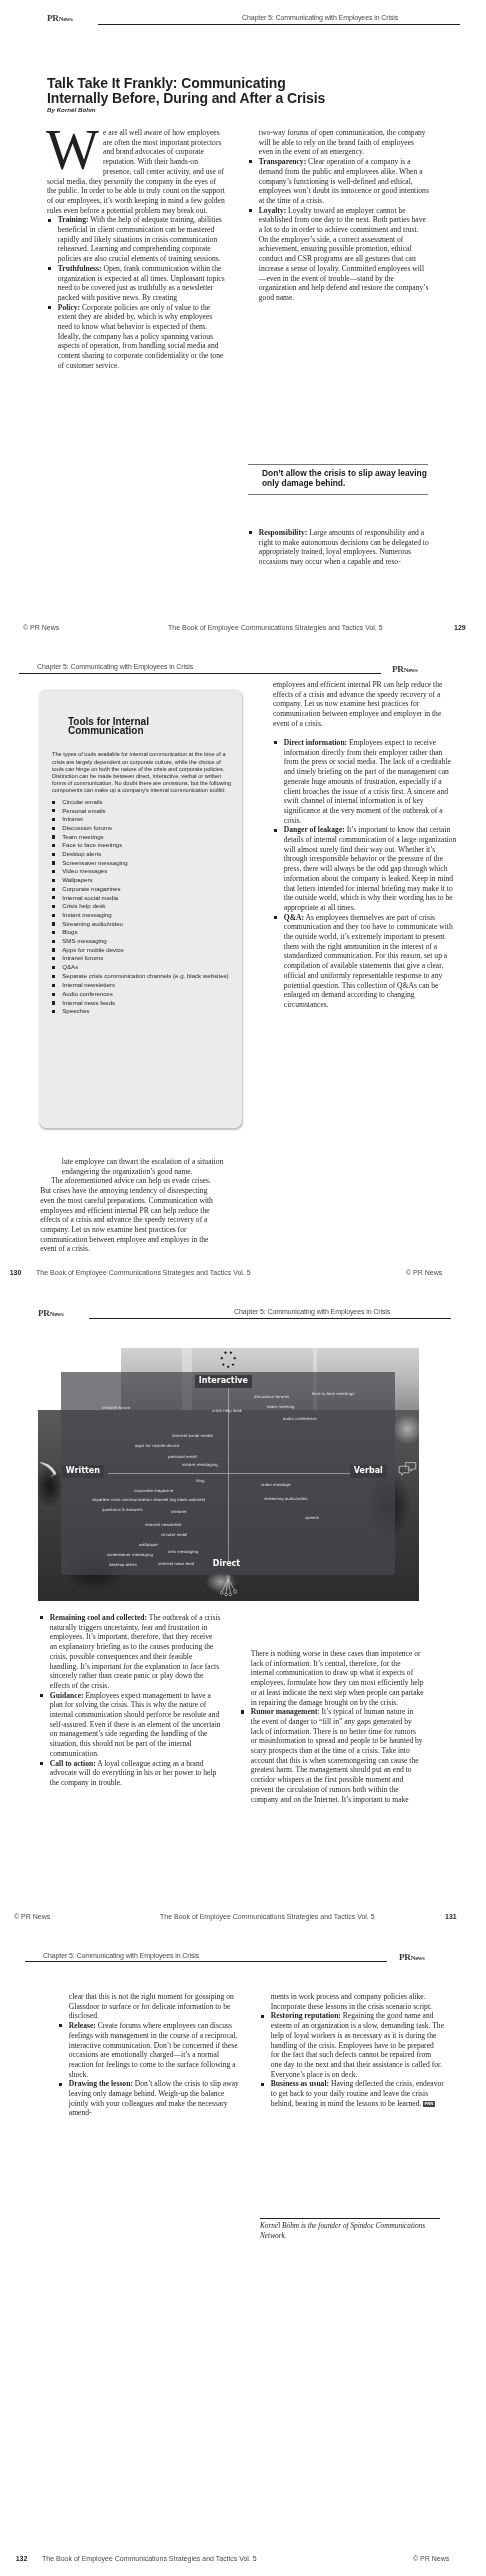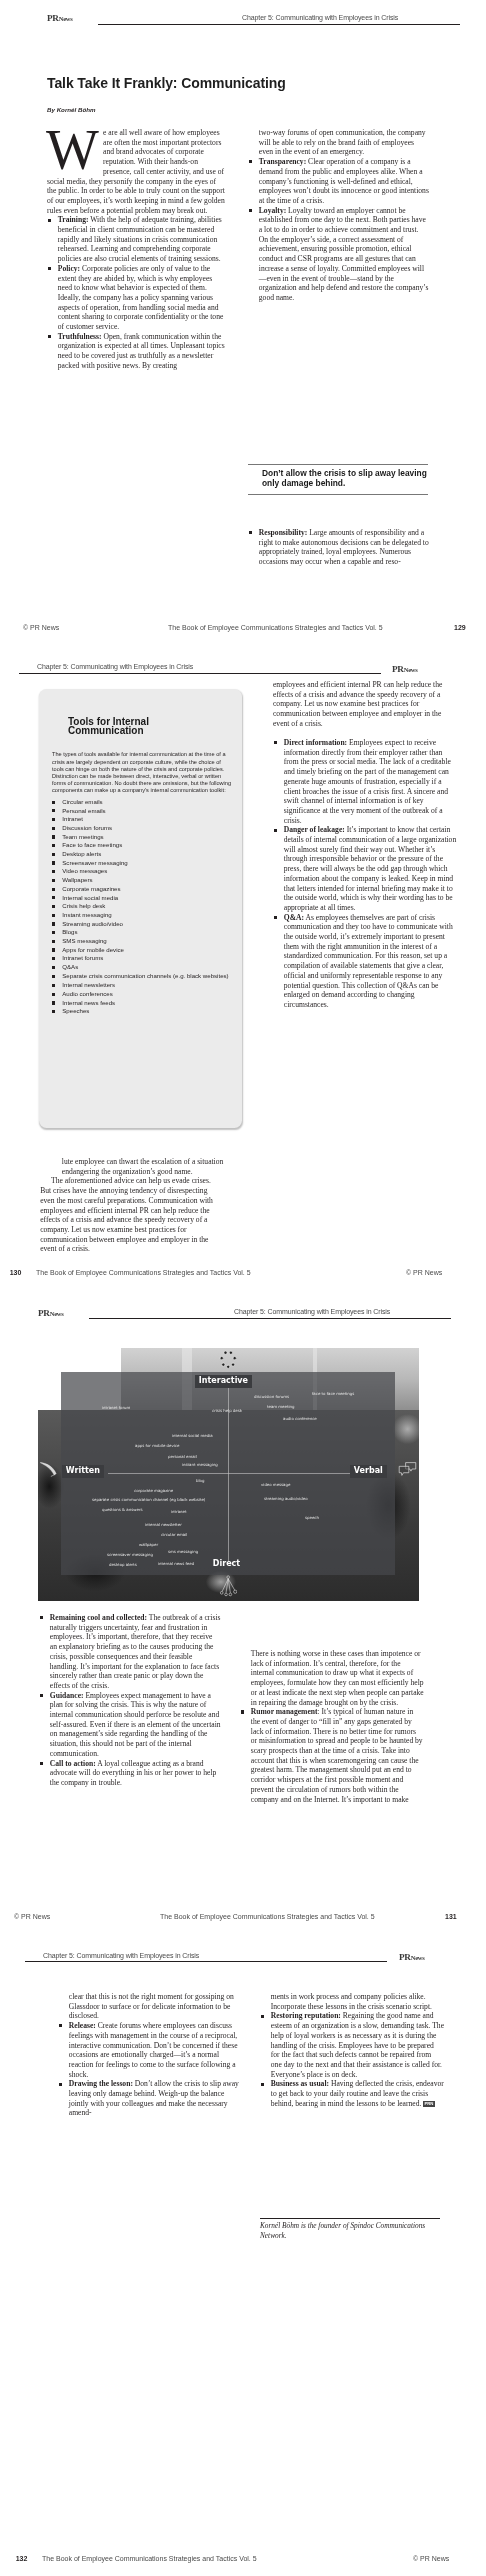--- a/index.html
+++ b/index.html
@@ -54,29 +54,30 @@
 
 <div>
   <div class="abs logo" style="left:47px; top:13px;">
     <span class="pr">PR</span><span class="nw">News</span>
   </div>
   <div class="abs run-rule" style="left:98px; top:24px; width:362px;"></div>
   <div class="abs run-head sans" style="left:242px; top:13.5px;">Chapter 5: Communicating with Employees in Crisis</div>
 
   <div class="abs title" style="left:47px; top:76px; width:389px;">
     <div>Talk Take It Frankly: Communicating</div>
+    <div>Internally Before, During and After a Crisis</div>
   </div>
   <div class="abs byline" style="left:47px; top:106px;">By Kornél Böhm</div>
 
   <div class="abs col" style="left:47px; top:128px; width:180px;">
     <p><span class="dropcap">W</span><span>e are all well aware of how employees are often the most important protectors and brand advocates of corporate reputation. With their hands-on presence, call center activity, and use of social media, they personify the company in the eyes of the public. In order to be able to truly count on the support of our employees, it’s worth keeping in mind a few golden rules even before a potential problem may break out.</span></p>
     <ul>
       <li><b>Training:</b><span> With the help of adequate training, abilities beneficial in client communication can be mastered rapidly and likely situations in crisis communication rehearsed. Learning and comprehending corporate policies are also crucial elements of training sessions.</span></li>
+      <li><b>Truthfulness:</b><span> Open, frank communication within the organization is expected at all times. Unpleasant topics need to be covered just as truthfully as a newsletter packed with positive news. By creating</span></li>
       <li><b>Policy:</b><span> Corporate policies are only of value to the extent they are abided by, which is why employees need to know what behavior is expected of them. Ideally, the company has a policy spanning various aspects of operation, from handling social media and content sharing to corporate confidentiality or the tone of customer service.</span></li>
-      <li><b>Truthfulness:</b><span> Open, frank communication within the organization is expected at all times. Unpleasant topics need to be covered just as truthfully as a newsletter packed with positive news. By creating</span></li>
     </ul>
   </div>
 
   <div class="abs col" style="left:248px; top:128px; width:181px;">
     <ul>
       <li class="cont"><span>two-way forums of open communication, the company will be able to rely on the brand faith of employees even in the event of an emergency.</span></li>
       <li><b>Transparency:</b><span> Clear operation of a company is a demand from the public and employees alike. When a company’s functioning is well-defined and ethical, employees won’t doubt its innocence or good intentions at the time of a crisis.</span></li>
       <li><b>Loyalty:</b><span> Loyalty toward an employer cannot be established from one day to the next. Both parties have a lot to do in order to achieve commitment and trust. On the employer’s side, a correct assessment of achievement, ensuring possible promotion, ethical conduct and CSR programs are all gestures that can increase a sense of loyalty. Committed employees will—even in the event of trouble—stand by the organization and help defend and restore the company’s good name.</span></li>
     </ul>
   </div>

